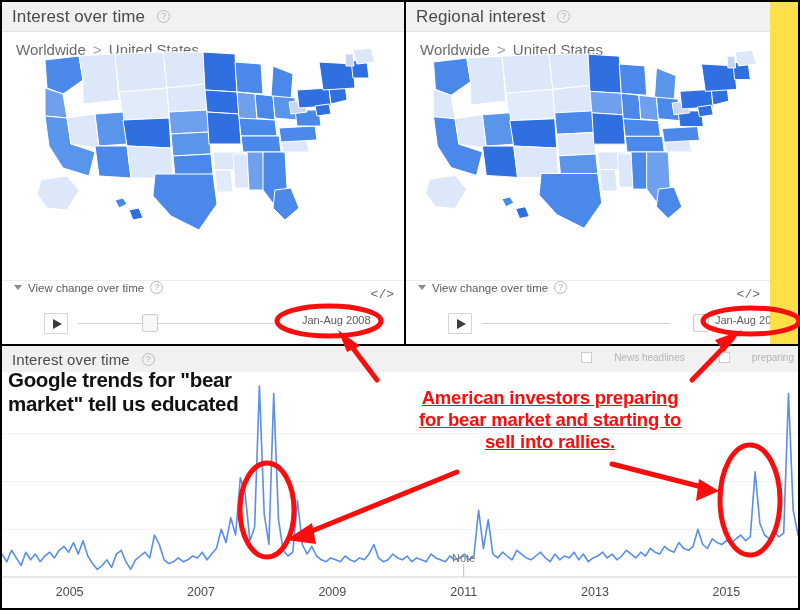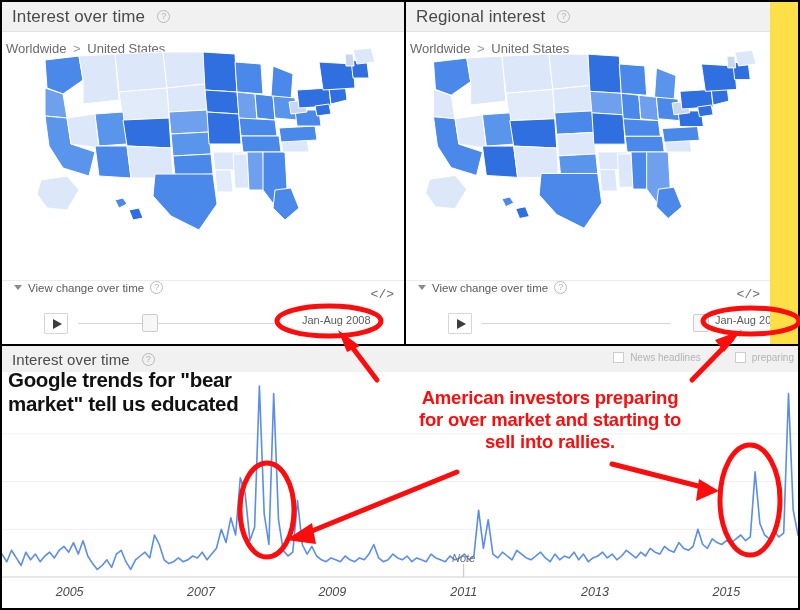--- a/index.html
+++ b/index.html
@@ -25,21 +25,21 @@
     border-bottom:1px solid #e2e2e2;
   }
   .panel-title{ font-size:17px; color:#4a4a4a; letter-spacing:.1px; }
   .help-icon{
     width:13px; height:13px; border-radius:50%;
     border:1px solid #b9b9b9; color:#b0b0b0;
     font-size:9px; line-height:11px; text-align:center;
     margin-left:12px; display:inline-block;
   }
 
-  .breadcrumb{ font-size:13px; color:#6b6b6b; padding:9px 0 0 4px; }
+  .breadcrumb{ font-size:15px; color:#6b6b6b; padding:9px 0 0 14px; }
   .breadcrumb .sep{ color:#9a9a9a; padding:0 3px; }
 
   .map-wrap{ position:absolute; left:0; right:0; top:46px; height:215px; }
   .map-wrap svg{ display:block; margin:0 auto; }
 
   
   .vcot{
     position:absolute; left:0; right:0; bottom:0; height:64px;
     border-top:1px solid #ececec; background:#fff;
   }
@@ -81,24 +81,24 @@
   .bottom{
     position:absolute; left:0; top:342px; width:796px; height:264px;
     background:#fff; border-top:2px solid #000;
   }
   .bottom-head{
     height:26px; background:#f1f1f1; display:flex; align-items:center;
     padding-left:10px; position:relative;
   }
   .bottom-head .panel-title{ font-size:15px; }
   .chk-group{ position:absolute; right:4px; top:6px; display:flex; gap:34px; align-items:center;}
-  .chk{ display:flex; align-items:center; gap:6px; font-size:10px; color:#b4b4b4; white-space:nowrap;}
+  .chk{ display:flex; align-items:center; gap:22px; font-size:10px; color:#b4b4b4; white-space:nowrap;}
   .chk .box{ width:11px;height:11px; border:1px solid #ccc; background:#fff; }
 
-  .plot{ position:absolute; left:0; right:0; top:26px; bottom:0;font-style:italic; }
+  .plot{ position:absolute; left:0; right:0; top:26px; bottom:0; }
   .plot svg{ display:block; }
 
   
   .ann{ position:absolute; font-weight:bold; line-height:1.18; }
   .ann-black{ color:#111; font-size:20.5px; letter-spacing:-.3px; }
   .ann-red{ color:#fc0d0d; font-size:18.5px; text-align:center; letter-spacing:-.2px; }
   .overlay{ position:absolute; left:0; top:0; width:800px; height:610px; pointer-events:none; }
 </style>
 </head>
 <body>
@@ -339,19 +339,19 @@
       <line x1="610" y1="462" x2="700" y2="485"></line>
       <polygon points="717,489 694,499 697,477" stroke="none"></polygon>
     </g>
   </svg>
 
   <div class="ann ann-black" style="left:6px; top:366px; width:290px;">
     <div>Google trends for "bear</div>
     <div>market" tell us educated</div>
   </div>
 
-  <div class="ann ann-red" style="left:372px; top:385px; width:352px;">
+  <div class="ann ann-red" style="left:372px; top:385px; width:352px;text-decoration:underline;">
     <div>American investors preparing</div>
-    <div>for over market and starting to</div>
+    <div>for bear market and starting to</div>
     <div>sell into rallies.</div>
   </div>
 
 </div>
 
 </body></html>

